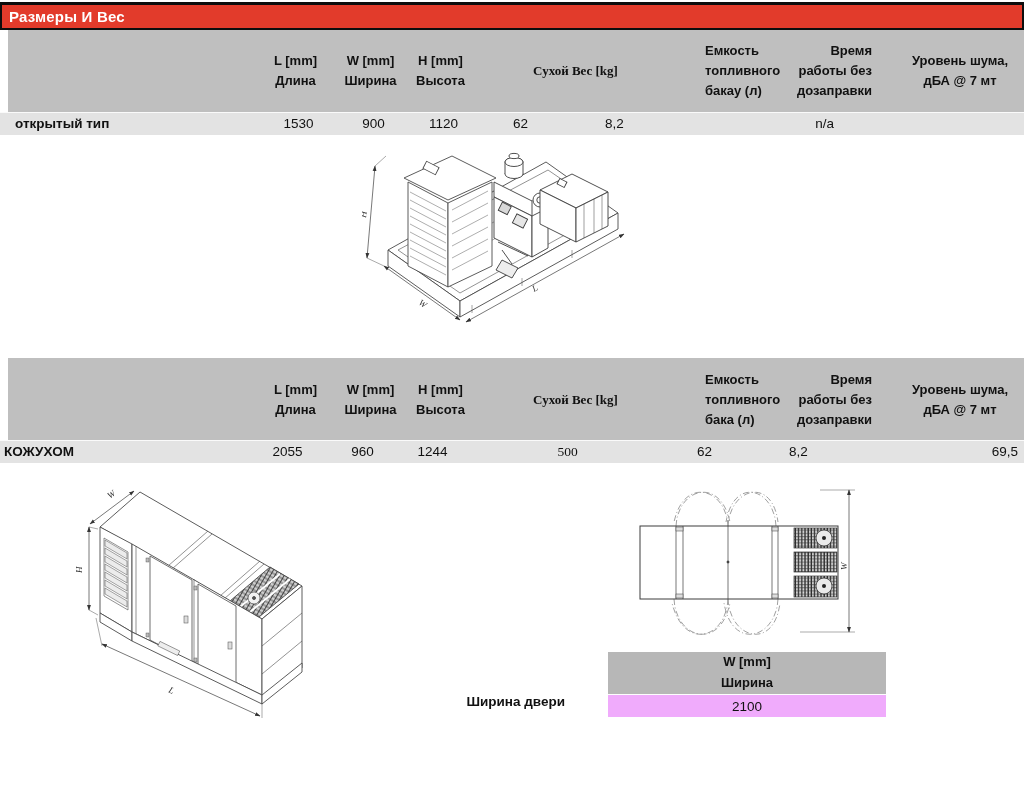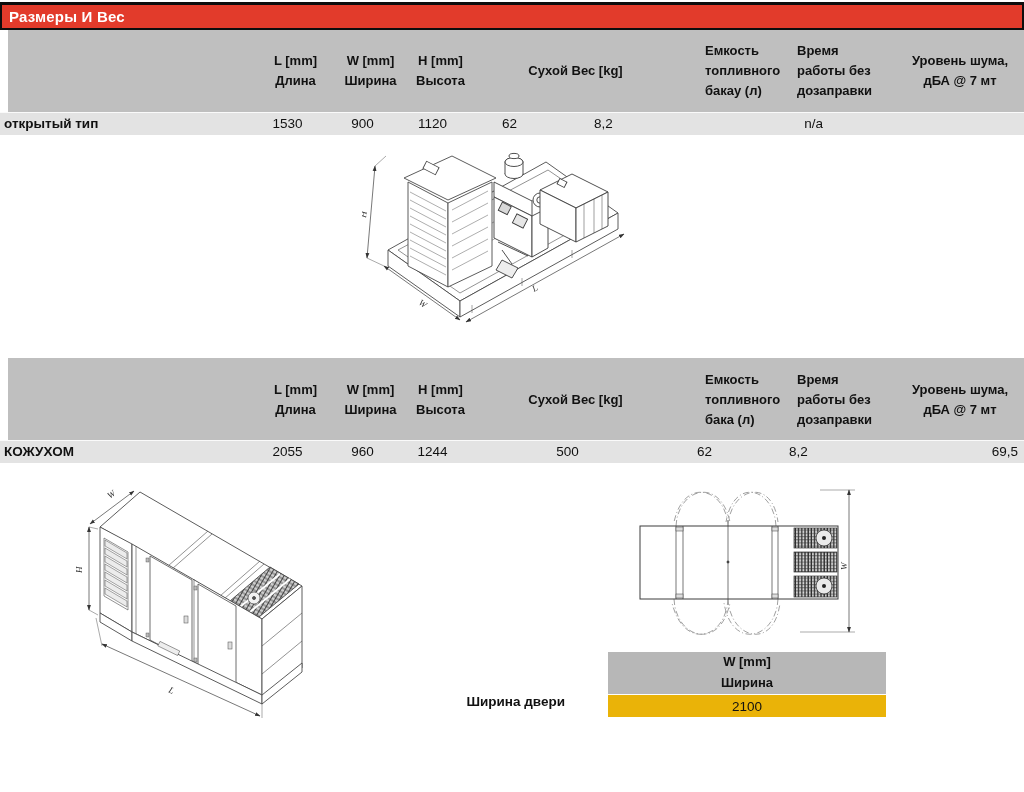--- a/index.html
+++ b/index.html
@@ -15,30 +15,30 @@
   .spec-row{position:absolute;left:0;width:1024px;height:23px;background:#e3e3e3;display:flex;border-top:1px solid #fafafa;box-sizing:border-box;}
   .cell{display:flex;align-items:center;justify-content:center;text-align:center;
         white-space:pre-line;font-size:13px;line-height:1.55;box-sizing:border-box;}
   .spec-header .cell{font-weight:bold;}
   .spec-row .cell{font-size:13.5px;line-height:1;}
   .c-label{width:245px;justify-content:flex-start;text-align:left;padding-left:4px;}
   .spec-row .c-label{font-weight:bold;}
   .c-len{width:85px;}
   .c-wid{width:65px;}
   .c-hei{width:75px;}
-  .c-dry{width:195px;}
+  .c-dry{width:195px;font-family:Liberation Serif, serif;}
   .c-fuel{width:110px;justify-content:flex-start;text-align:left;padding-left:32px;}
-  .c-run{width:105px;justify-content:flex-start;text-align:left;padding-left:14px;}
+  .c-run{width:105px;justify-content:flex-start;text-align:right;padding-left:14px;}
   .c-noise{width:144px;}
   .spec-row .c-noise{justify-content:flex-end;text-align:right;padding-right:6px;}
   
   .door-table{position:absolute;left:608px;top:652px;width:278px;}
   .door-table .dt-header{height:42px;background:#b7b7b7;display:flex;align-items:center;justify-content:center;
                          text-align:center;font-weight:bold;font-size:13px;line-height:1.6;white-space:pre-line;}
-  .door-table .dt-row{height:22px;background:#eab308;border-top:1px solid #fdfdfd;display:flex;align-items:center;justify-content:center;font-size:13.5px;}
+  .door-table .dt-row{height:22px;background:#f0abfc;border-top:1px solid #fdfdfd;display:flex;align-items:center;justify-content:center;font-size:13.5px;}
   .door-label{position:absolute;left:440px;top:694px;width:125px;text-align:right;font-weight:bold;font-size:13.5px;}
   
   .drawing{position:absolute;}
   svg text{font-family:"Liberation Serif","DejaVu Serif",serif;font-style:italic;fill:#333;}
 </style>
 </head>
 <body>
 
 <div class="page">
 
@@ -57,21 +57,21 @@
     <div class="cell c-dry">Сухой Вес [kg]</div>
     <div class="cell c-fuel">Емкость
 топливного
 бакау (л)</div>
     <div class="cell c-run">Время
 работы без
 дозаправки</div>
     <div class="cell c-noise">Уровень шума,
 дБА @ 7 мт</div>
   </div>
-  <div class="spec-row" style="top:112px;">
+  <div class="spec-row" style="top:112px;padding-left:11px;">
     <div class="cell c-label">открытый тип</div>
     <div class="cell c-len">1530</div>
     <div class="cell c-wid">900</div>
     <div class="cell c-hei">1120</div>
     <div class="cell c-fuel">62</div>
     <div class="cell c-run">8,2</div>
     <div class="cell c-noise">n/a</div>
   </div>
 
   <div class="drawing" style="left:362px;top:142px;">

